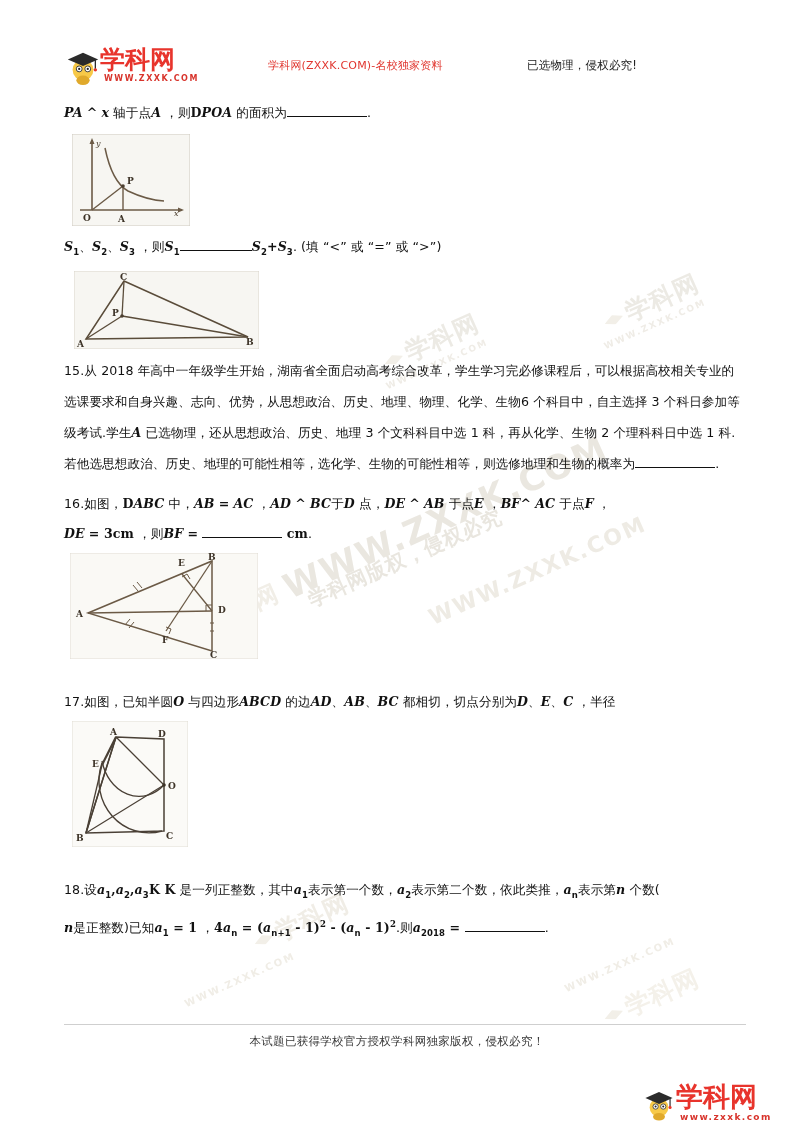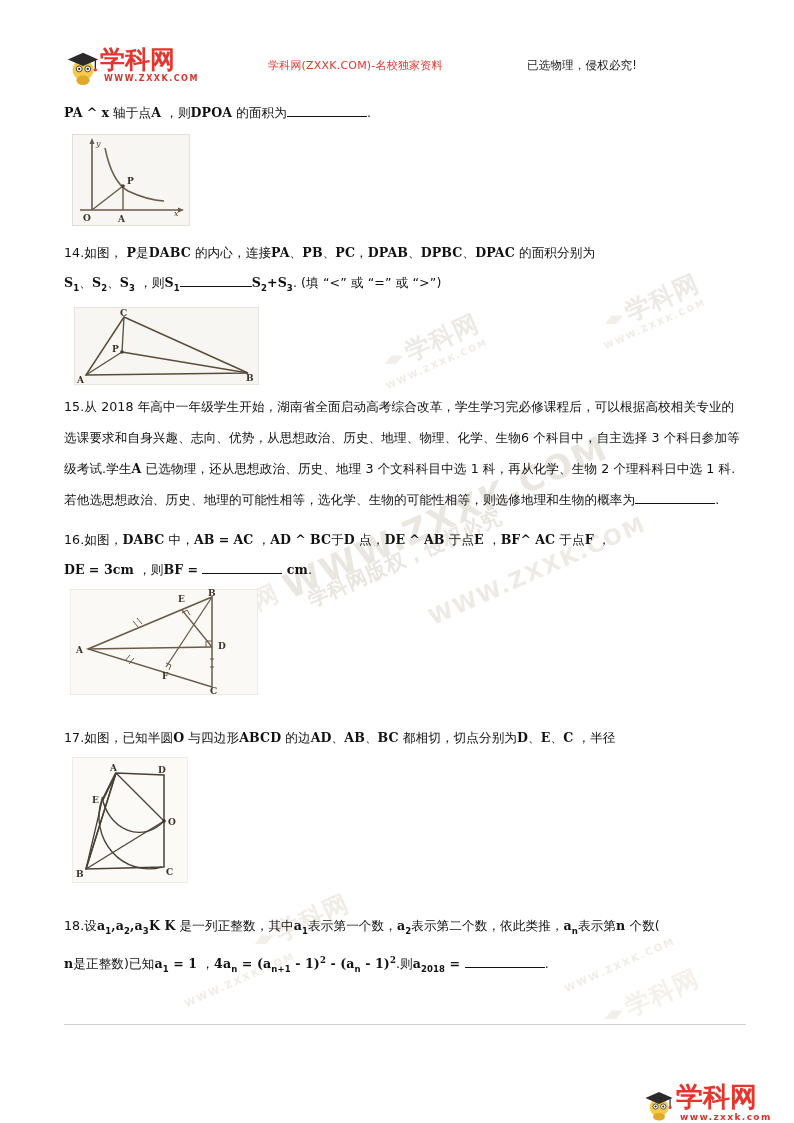--- a/index.html
+++ b/index.html
@@ -115,21 +115,21 @@
     z-index: 2;
   }
   .qline {
     font-size: 12.6px;
     line-height: 30px;
     color: #111;
     letter-spacing: 0.1px;
     white-space: nowrap;
   }
   .qline.wrap { white-space: normal; }
-  .mi { font-weight: bold; font-family: "DejaVu Serif", serif; }
+  .mi { font-style: italic; font-weight: bold; font-family: "DejaVu Serif", serif; }
   .mb { font-weight: bold; font-family: "DejaVu Serif", serif; }
   .subr { font-size: 8.5px; vertical-align: sub; font-weight: bold; font-style: normal; }
   .sup { font-size: 8.5px; vertical-align: super; font-weight: bold; font-family: "DejaVu Serif", serif; }
   .blank {
     display: inline-block;
     border-bottom: 1.3px solid #111;
     vertical-align: baseline;
   }
   .b80 { width: 80px; }
   .b72 { width: 72px; }
@@ -232,23 +232,20 @@
         <line x1="51" y1="52" x2="51" y2="76" stroke="#6b5a46" stroke-width="1.4"></line>
         <circle cx="51" cy="52" r="1.8" fill="#4a3e2f"></circle>
         <text x="24" y="12" font-size="8" font-style="italic" fill="#4a3e2f" font-family="DejaVu Serif, serif">y</text>
         <text x="102" y="82" font-size="8" font-style="italic" fill="#4a3e2f" font-family="DejaVu Serif, serif">x</text>
         <text x="11" y="87" font-size="9" fill="#3c3226" font-family="DejaVu Serif, serif" font-weight="bold">O</text>
         <text x="46" y="88" font-size="9" fill="#3c3226" font-family="DejaVu Serif, serif" font-weight="bold">A</text>
         <text x="55" y="50" font-size="9" fill="#3c3226" font-family="DejaVu Serif, serif" font-weight="bold">P</text>
       </svg>
     </div>
 
-    <div class="qline" style="margin-top:12px;">
-      14.如图， <span class="mi">P</span>是<span class="mb">D</span><span class="mi">ABC</span> 的内心，连接<span class="mi">PA</span>、<span class="mi">PB</span>、<span class="mi">PC</span>，<span class="mb">D</span><span class="mi">PAB</span>、<span class="mb">D</span><span class="mi">PBC</span>、<span class="mb">D</span><span class="mi">PAC</span> 的面积分别为
-    </div>
     <div class="qline">
       <span class="mi">S</span><span class="subr">1</span>、<span class="mi">S</span><span class="subr">2</span>、<span class="mi">S</span><span class="subr">3</span> ，则<span class="mi">S</span><span class="subr">1</span><span class="blank b72"></span><span class="mi">S</span><span class="subr">2</span><span class="mb">+</span><span class="mi">S</span><span class="subr">3</span>. (填 “&lt;” 或 “=” 或 “&gt;”)
     </div>
 
     <div class="fig" style="margin:4px 0 6px 10px;">
       <svg width="185" height="78" viewBox="0 0 185 78">
         <rect x="0" y="0" width="185" height="78" fill="#f7f6f2" stroke="#d4cfc4" stroke-width="0.8"></rect>
         <polygon points="12,68 174,66 50,10" fill="none" stroke="#5a4c3a" stroke-width="1.5"></polygon>
         <line x1="12" y1="68" x2="48" y2="45" stroke="#5a4c3a" stroke-width="1.3"></line>
         <line x1="174" y1="66" x2="48" y2="45" stroke="#5a4c3a" stroke-width="1.3"></line>
@@ -328,20 +325,21 @@
     <div class="qline" style="margin-top:28px;">
       18.设<span class="mi">a</span><span class="subr">1</span><span class="mb">,</span><span class="mi">a</span><span class="subr">2</span><span class="mb">,</span><span class="mi">a</span><span class="subr">3</span><span class="mb">K K</span> 是一列正整数，其中<span class="mi">a</span><span class="subr">1</span>表示第一个数，<span class="mi">a</span><span class="subr">2</span>表示第二个数，依此类推，<span class="mi">a</span><span class="subr">n</span>表示第<span class="mi">n</span> 个数(
     </div>
     <div class="qline">
       <span class="mi">n</span>是正整数)已知<span class="mi">a</span><span class="subr">1</span><span class="mb"> = 1</span> ，<span class="mb">4</span><span class="mi">a</span><span class="subr">n</span><span class="mb"> = (</span><span class="mi">a</span><span class="subr">n+1</span><span class="mb"> - 1)</span><span class="sup">2</span><span class="mb"> - (</span><span class="mi">a</span><span class="subr">n</span><span class="mb"> - 1)</span><span class="sup">2</span>.则<span class="mi">a</span><span class="subr">2018</span><span class="mb"> = </span><span class="blank b80"></span>.
     </div>
 
   </div>
 
   <div class="footer-rule"></div>
+  <div class="footer-text">本试题已获得学校官方授权学科网独家版权，侵权必究！</div>
 
   <div class="footer-logo">
     <svg class="fl-cap" viewBox="0 0 40 40">
       <ellipse cx="20" cy="24" rx="11" ry="11" fill="#f7c948"></ellipse>
       <ellipse cx="20" cy="35" rx="7" ry="4.5" fill="#e0a92b"></ellipse>
       <circle cx="16" cy="23" r="3.1" fill="#fff" stroke="#3a3a3a" stroke-width="1"></circle>
       <circle cx="25" cy="23" r="3.1" fill="#fff" stroke="#3a3a3a" stroke-width="1"></circle>
       <circle cx="16" cy="23" r="1.2" fill="#222"></circle>
       <circle cx="25" cy="23" r="1.2" fill="#222"></circle>
       <path d="M4 13 L20 6 L36 13 L20 20 Z" fill="#2b2b2b"></path>

